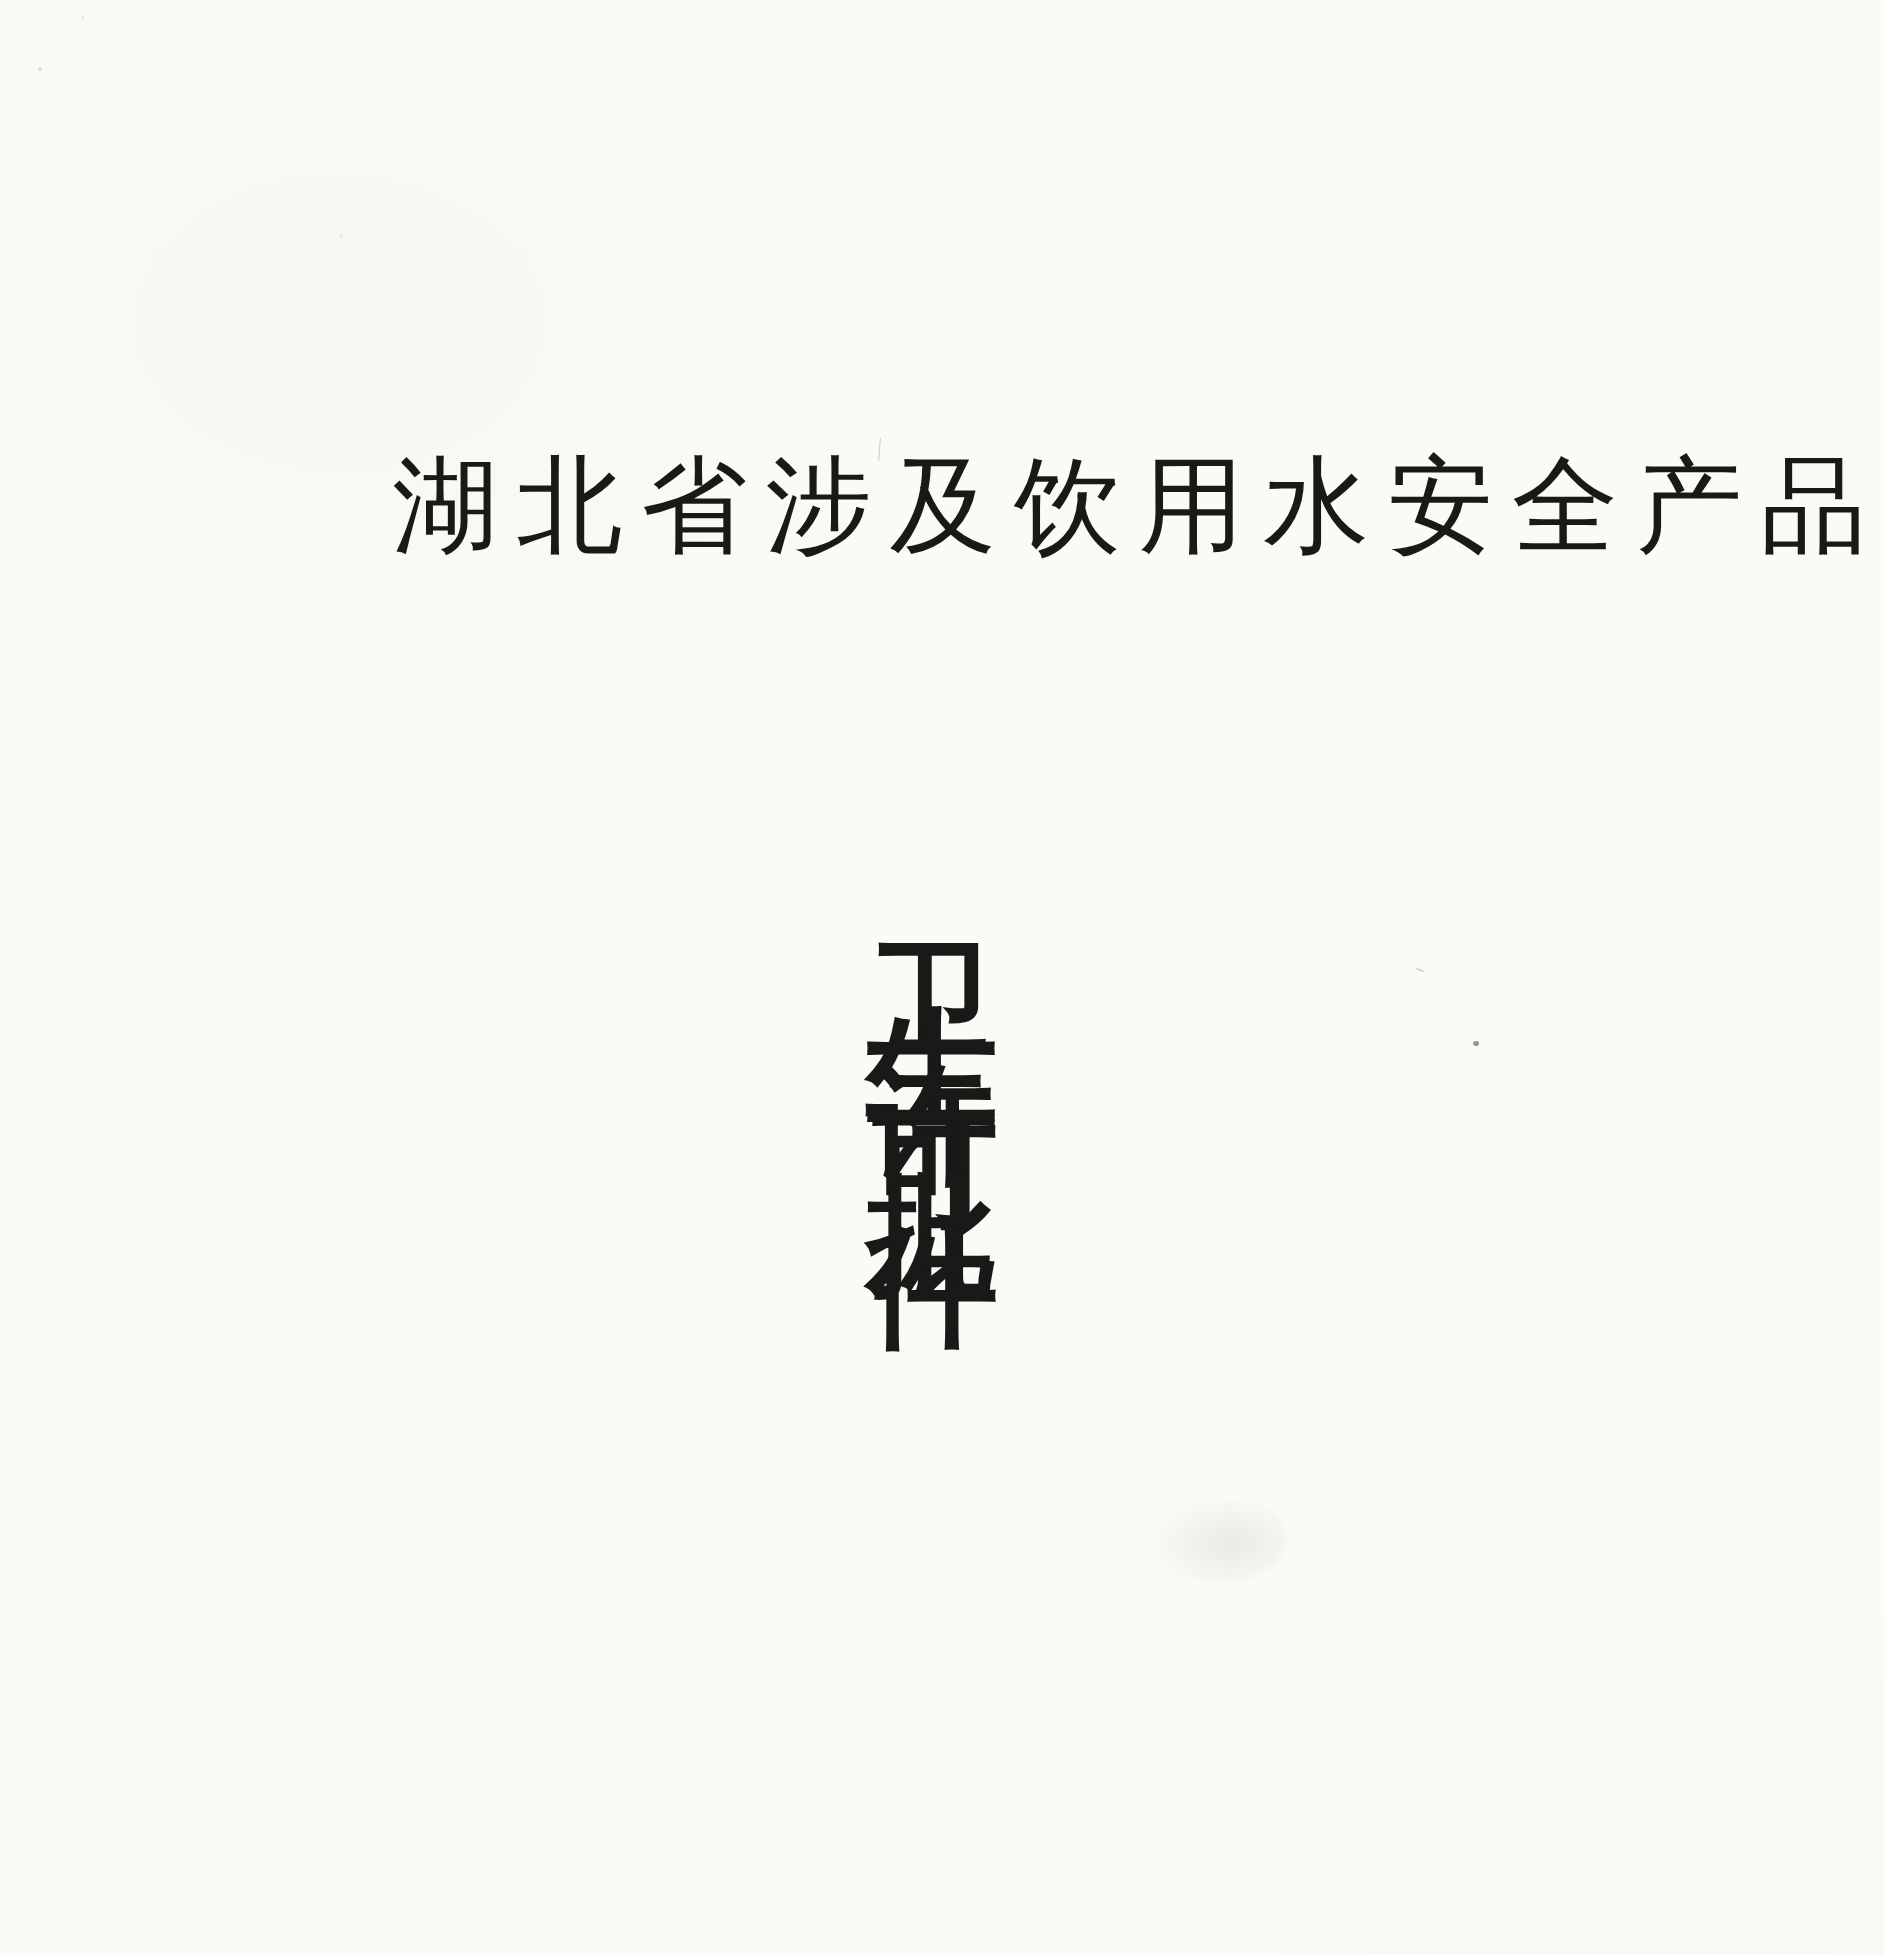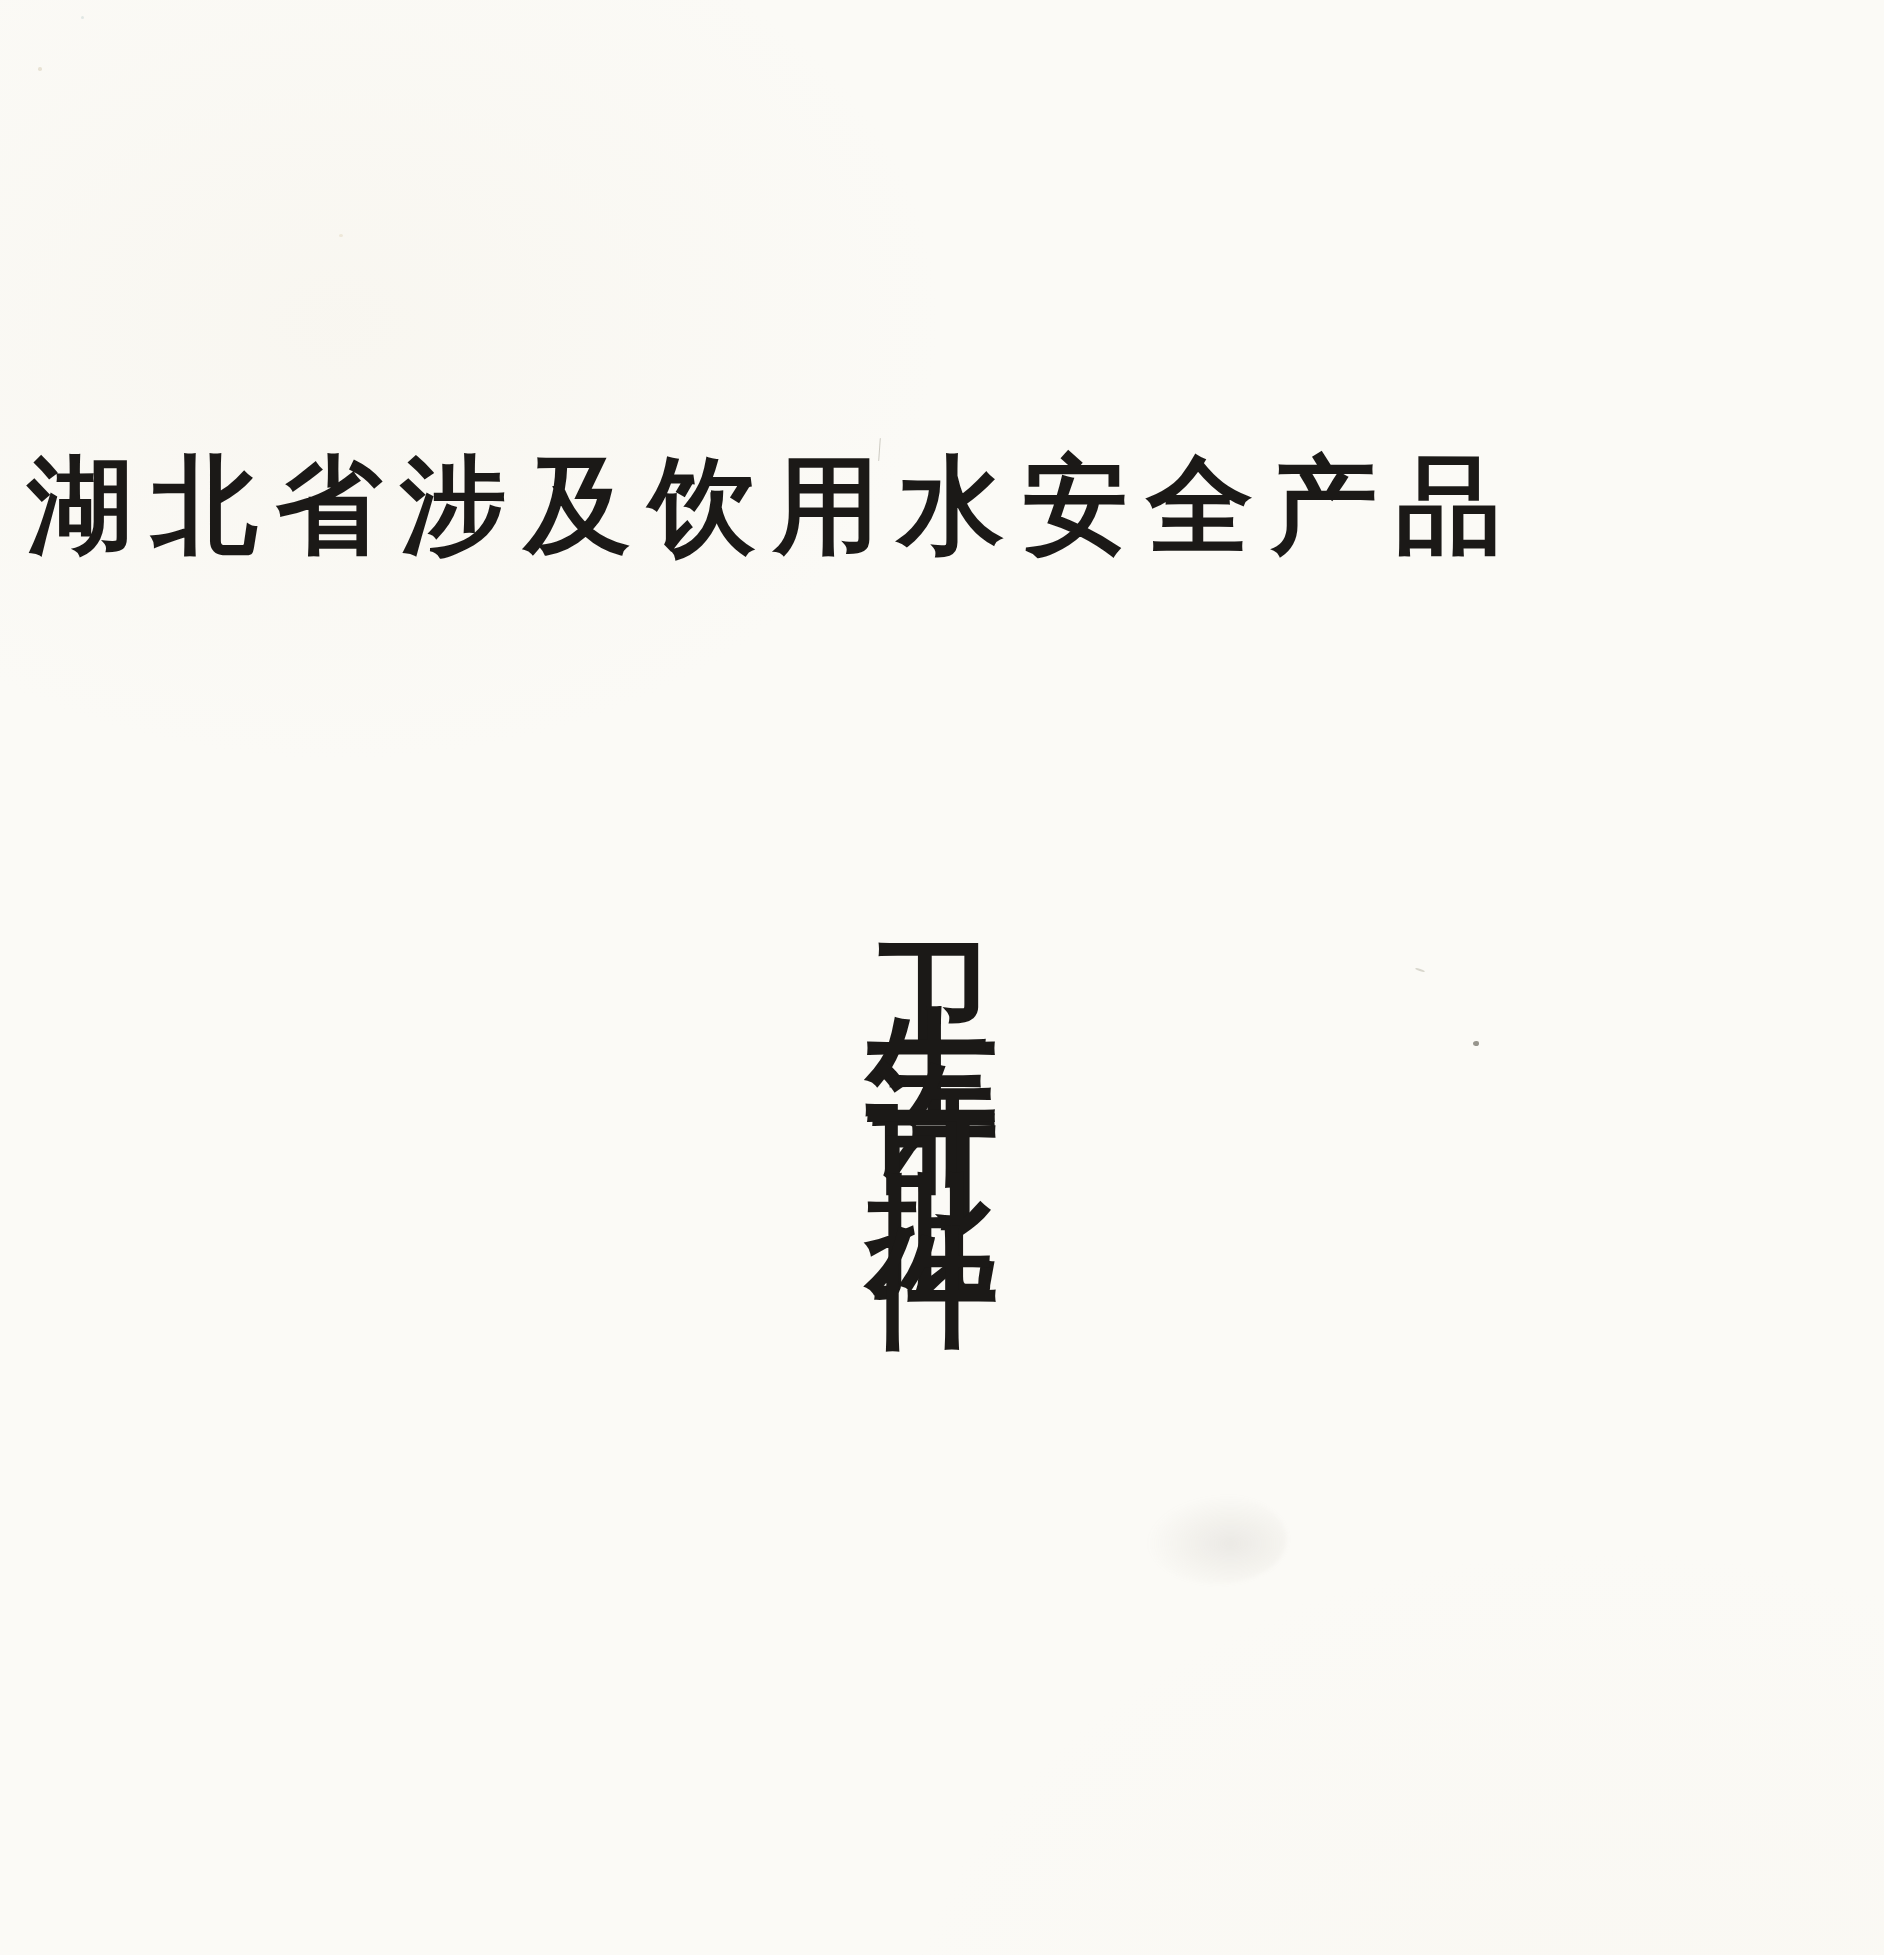--- a/index.html
+++ b/index.html
@@ -19,23 +19,23 @@
     font-family: "Liberation Serif", "DejaVu Serif", serif;
     color: #1b1917;
   }
 
   
   .heading {
     position: absolute;
     top: 454px;
     left: 0;
     width: 100%;
-    text-align: left;
+    text-align: right;
     font-size: 106px;
-    font-weight: 700;
+    font-weight: 400;
     line-height: 1;
     letter-spacing: 18.4px;
     padding-left: 27px;
     box-sizing: border-box;
     white-space: nowrap;
     color: #1b1917;
   }
 
   
   .vertical-title {

